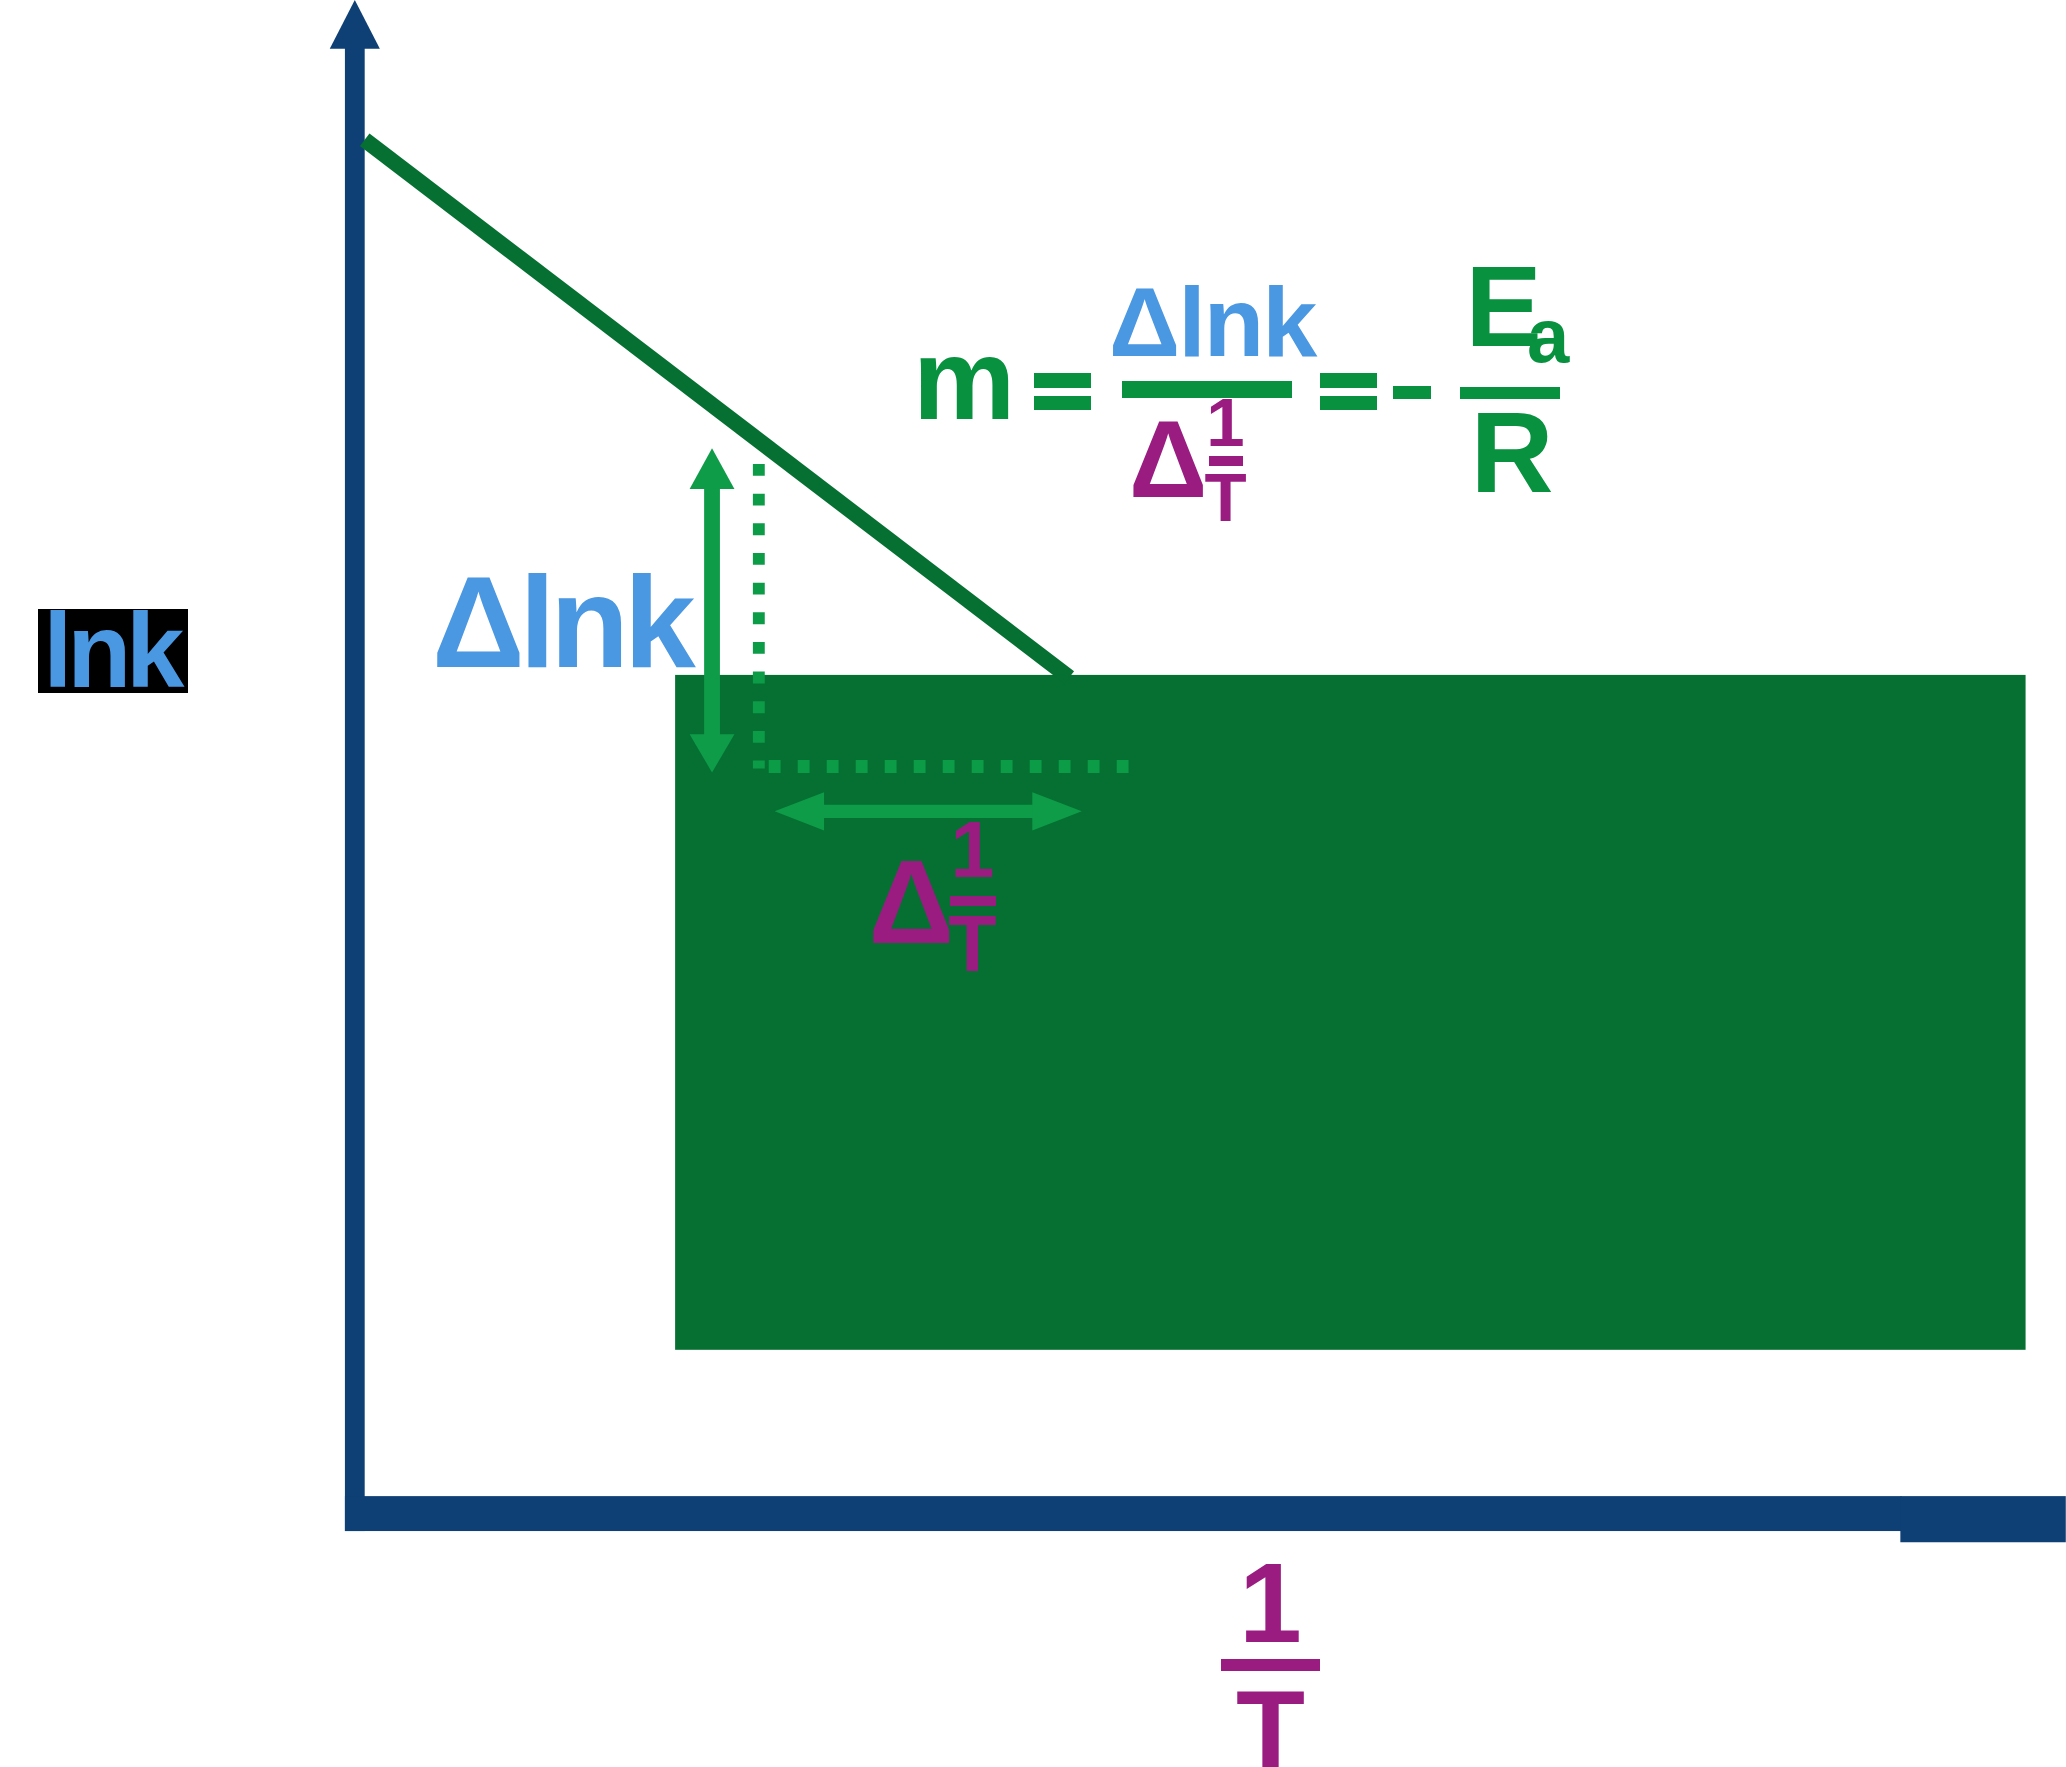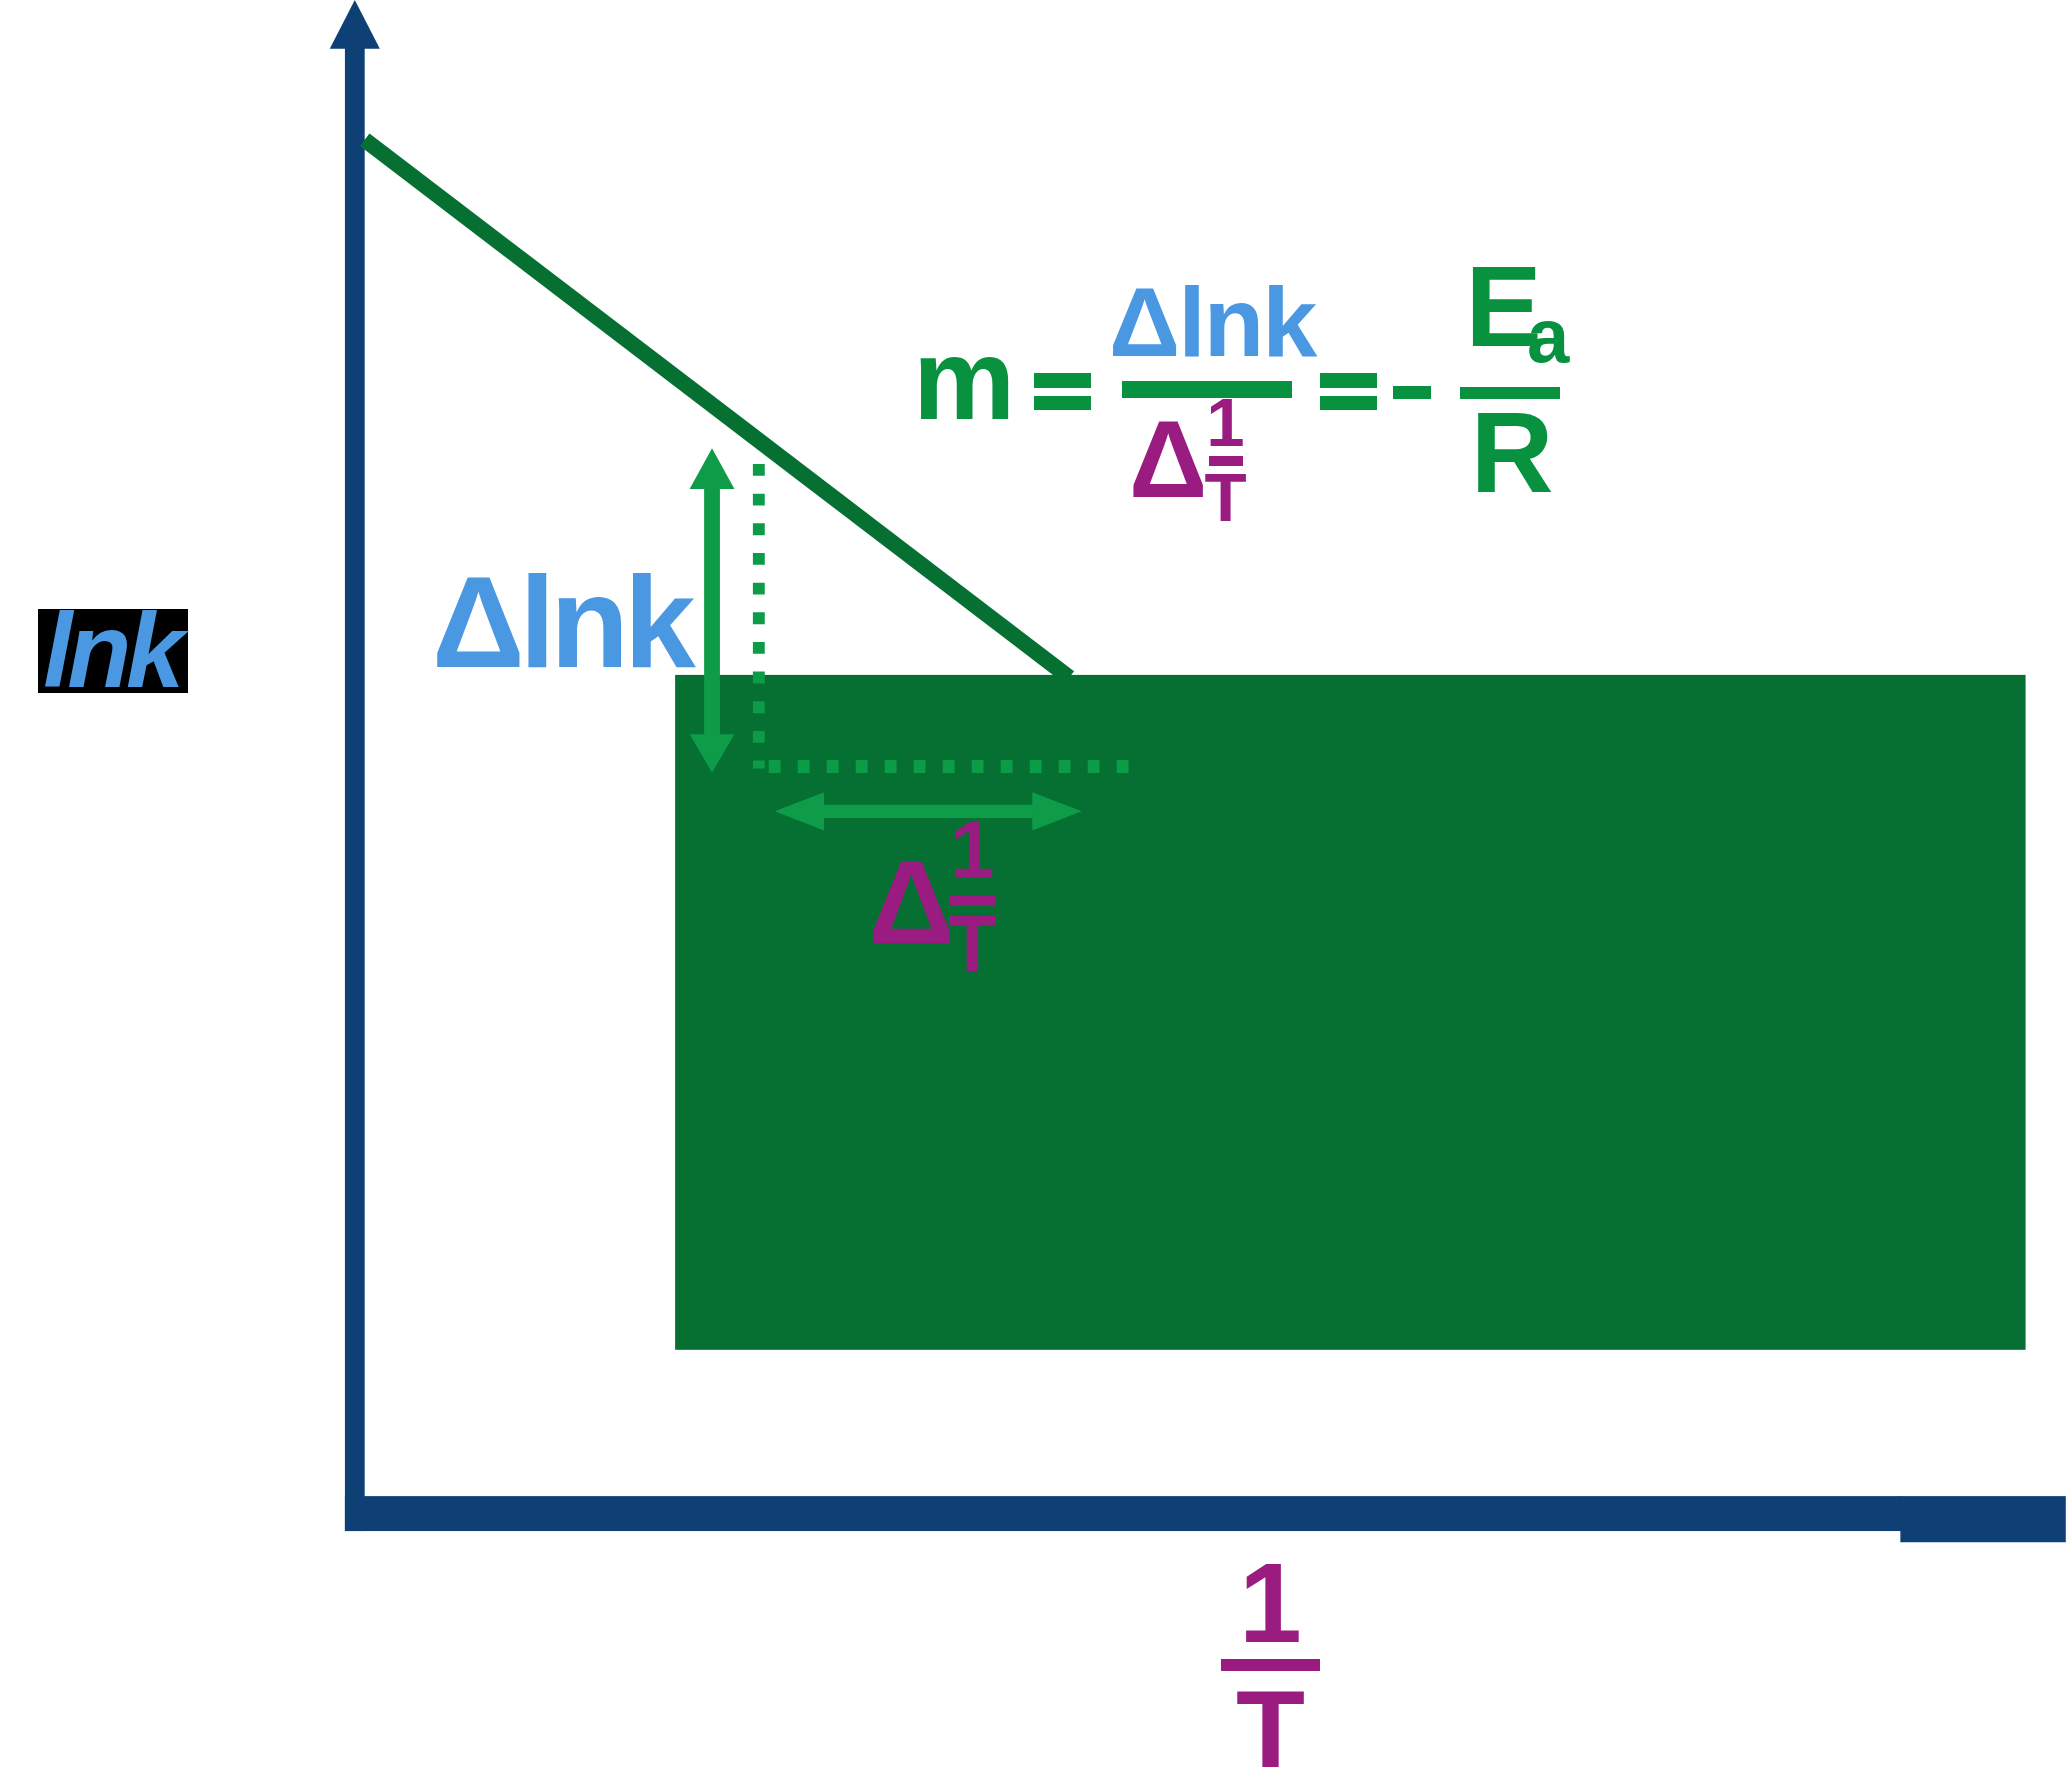--- a/index.html
+++ b/index.html
@@ -13,21 +13,21 @@
   }
   .gfx{position:absolute;left:0;top:0;}
   .abs{position:absolute;}
   .txt{line-height:1;white-space:nowrap;}
 
   
   .lnk-box{
     left:38px;top:609px;width:150px;height:84px;
     background:#000000;
     display:flex;align-items:center;
-    padding-left:5.3px;box-sizing:border-box;font-style:italic;
+    padding-left:5.3px;box-sizing:border-box;
   }
   .lnk-box span{
     font-size:105px;line-height:84px;letter-spacing:-0.05em;color:#4a97e2;
   }
 
   
   .big-dlnk{
     left:432px;top:558px;font-size:129px;letter-spacing:-0.04em;color:#4a97e2;
   }
 

